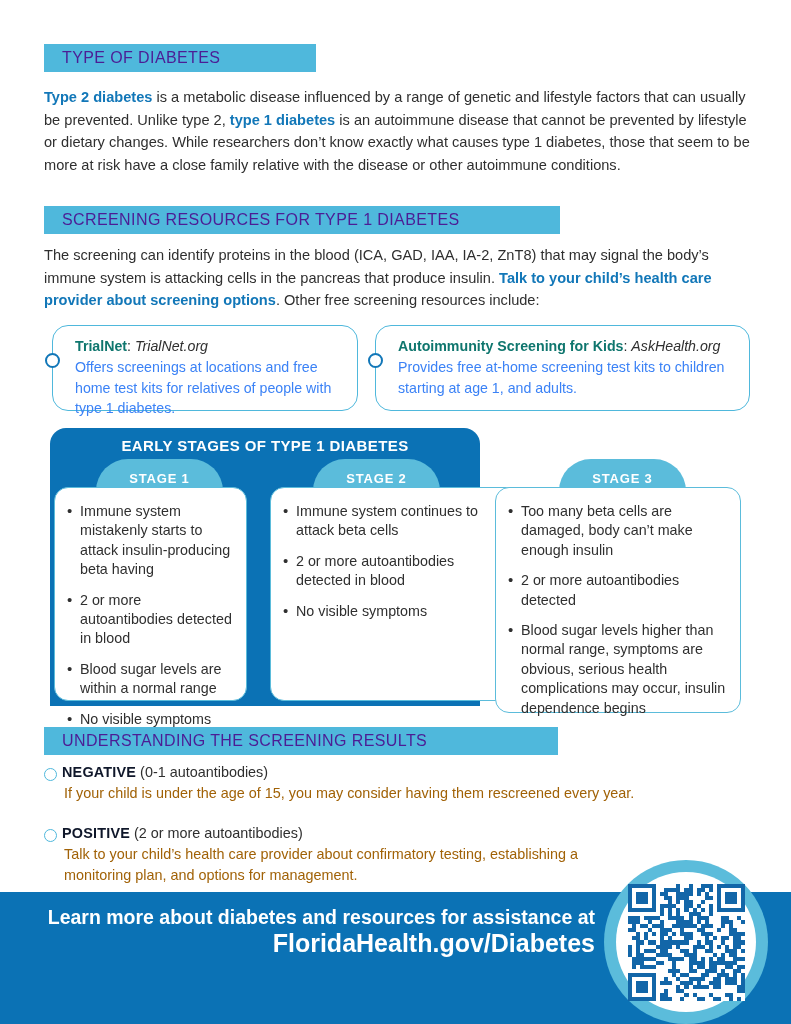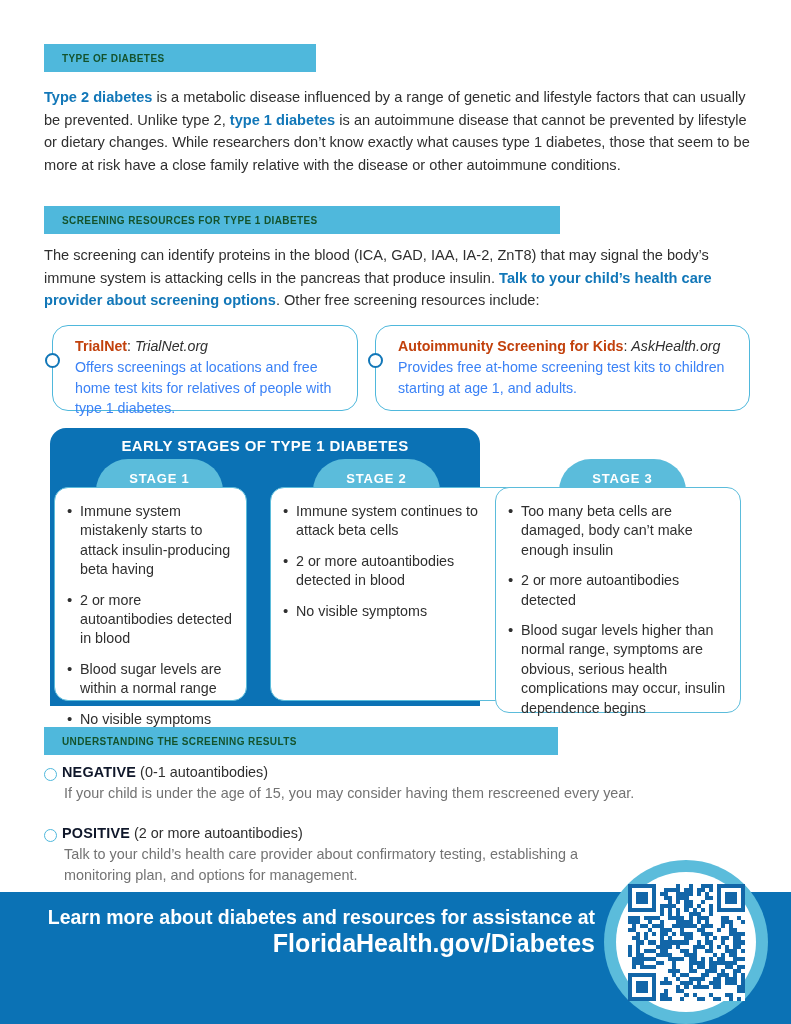--- a/index.html
+++ b/index.html
@@ -24,23 +24,23 @@
   .sec-bar {
     position: absolute;
     background: #4FB8DC;
     height: 28px;
     display: flex;
     align-items: center;
     padding-left: 18px;
     box-sizing: border-box;
   }
   .sec-bar span {
-    color: #14532d;
-    font-size: 10px;
-    font-weight: bold;
+    color: #4c1d95;
+    font-size: 16px;
+    font-weight: normal;
     letter-spacing: 0.4px;
   }
 
   
   .para {
     position: absolute;
     font-size: 14.6px;
     line-height: 22.5px;
     color: #2f2f2f;
   }
@@ -57,21 +57,21 @@
     box-sizing: border-box;
     background: #ffffff;
     padding: 10px 14px 10px 22px;
   }
   .res-box .rtitle {
     font-size: 14.2px;
     line-height: 20px;
     margin-bottom: 1px;
   }
   .res-box .rtitle .nm {
-    color: #c2410c;
+    color: #0f766e;
     font-weight: bold;
   }
   .res-box .rtitle .url {
     font-style: italic;
     color: #2f2f2f;
   }
   .res-box .rtext {
     font-size: 14.2px;
     line-height: 20.5px;
     color: #3b82f6;
@@ -150,21 +150,21 @@
   }
 
   
   .result-row {
     position: absolute;
     font-size: 14.4px;
     line-height: 21px;
   }
   .result-row .rlabel { font-weight: bold; color: #0f172a; letter-spacing: 0.2px; }
   .result-row .rqual  { color: #2f2f2f; }
-  .result-row .rbody  { color: #737373; display: block; padding-left: 2px; }
+  .result-row .rbody  { color: #a16207; display: block; padding-left: 2px; }
   .res-circle {
     position: absolute;
     width: 13px;
     height: 13px;
     border: 1.8px solid #4FB8DC;
     border-radius: 50%;
     box-sizing: border-box;
     background: #ffffff;
   }
 

